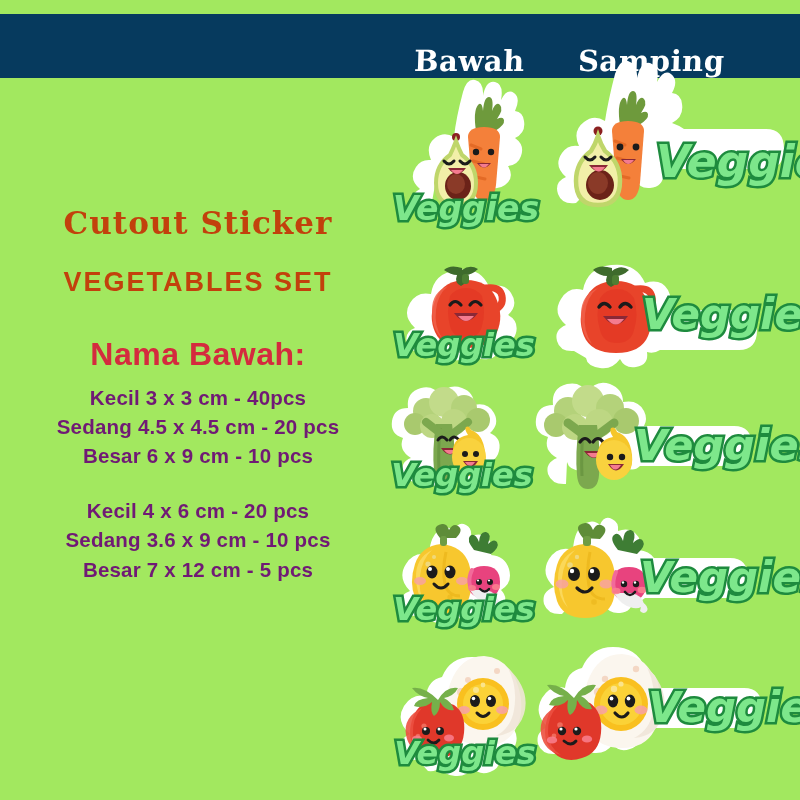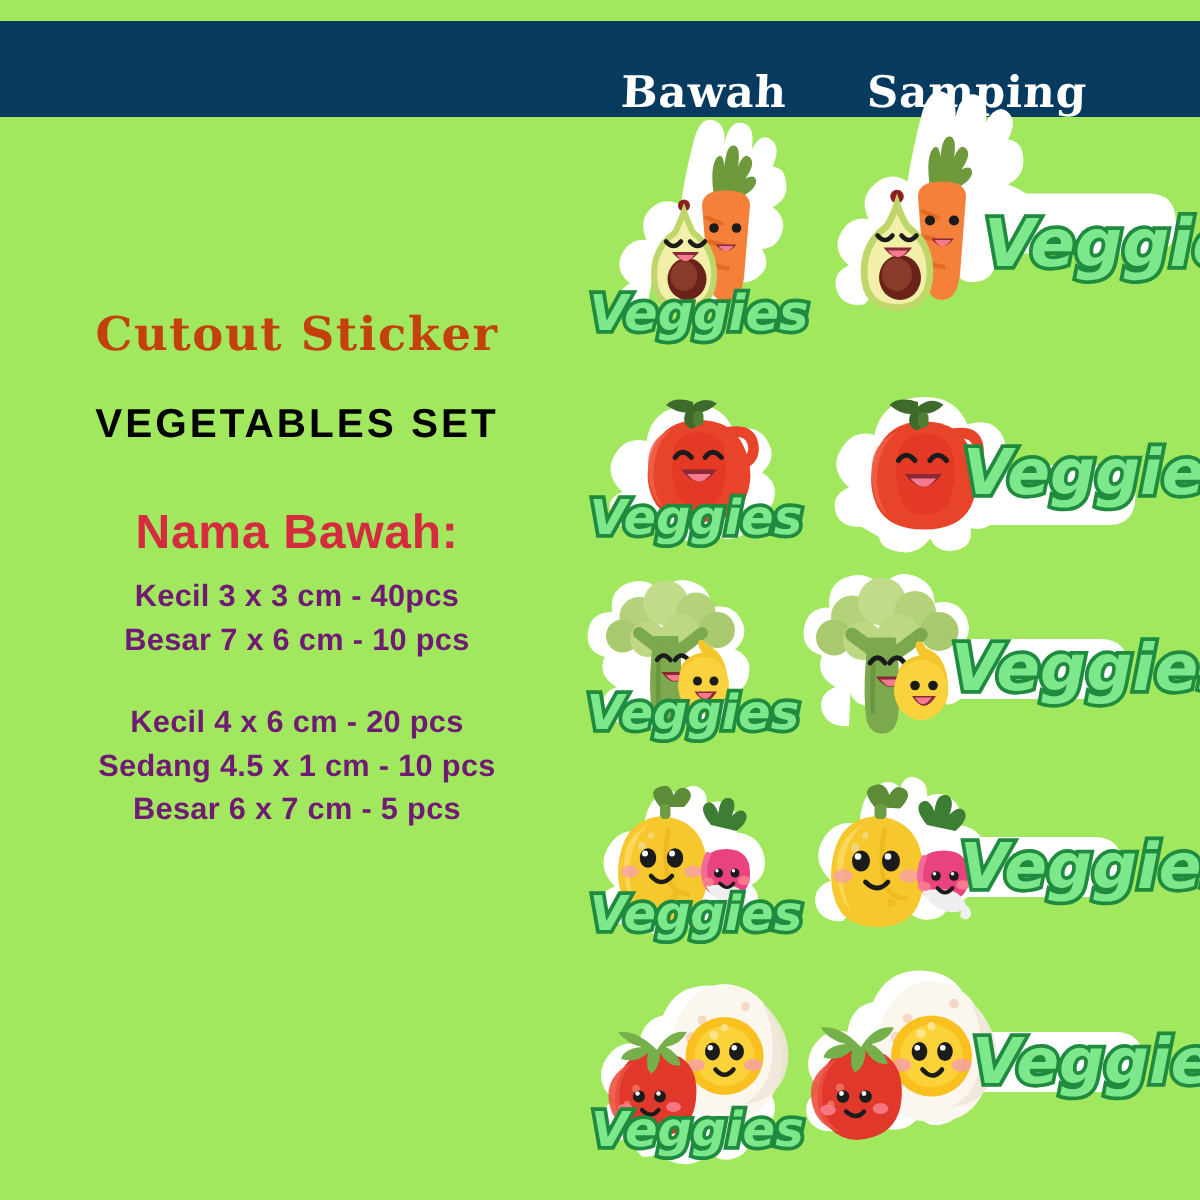--- a/index.html
+++ b/index.html
@@ -49,21 +49,21 @@
     font-size: 31px;
     font-weight: 700;
     color: #c2410c;
     letter-spacing: 1px;
     margin-bottom: 26px;
   }
   .title-sub {
     font-family: "Liberation Sans", sans-serif;
     font-size: 27px;
     font-weight: 700;
-    color: #000000;
+    color: #c2410c;
     letter-spacing: 2px;
     margin-bottom: 38px;
   }
   .group { margin-bottom: 26px; }
   .group-heading {
     font-family: "Liberation Sans", sans-serif;
     font-size: 32px;
     font-weight: 700;
     color: #D42B3E;
     letter-spacing: 0.5px;
@@ -110,27 +110,28 @@
 
     <div class="title-main">Cutout Sticker</div>
 
     <div class="title-sub">VEGETABLES SET</div>
 
     <div class="group">
       <div class="group-heading">
         <span>Nama Bawah</span><span class="colon">:</span>
       </div>
       <div class="size-line">Kecil 3 x 3 cm - 40pcs</div>
-      <div class="size-line">Besar 7 x 6 cm - 10 pcs</div>
+      <div class="size-line">Sedang 4.5 x 4.5 cm - 20 pcs</div>
+      <div class="size-line">Besar 6 x 9 cm - 10 pcs</div>
     </div>
 
     <div class="group">
       <div class="size-line">Kecil 4 x 6 cm - 20 pcs</div>
-      <div class="size-line">Sedang 4.5 x 1 cm - 10 pcs</div>
-      <div class="size-line">Besar 6 x 7 cm - 5 pcs</div>
+      <div class="size-line">Sedang 3.6 x 9 cm - 10 pcs</div>
+      <div class="size-line">Besar 7 x 12 cm - 5 pcs</div>
     </div>
   </div>
 
   <div class="sticker" style="left:386px; top:95px;">
     <svg width="160" height="145" viewBox="0 0 160 145">
       <g>
         <path d="M44 118 q-12 2 -16 -8 q-4 -11 6 -16 q-12 -10 -4 -22 q5 -8 15 -7 q-6 -14 4 -22 q9 -7 19 -1 q2 -19 9 -45 q4 -14 12 -12 q9 2 8 16 q3 -16 12 -14 q9 2 6 18 q6 -12 13 -7 q7 5 1 18 q8 1 9 10 q2 12 -9 17 q10 7 6 18 q-3 9 -13 10 q7 12 -3 19 q-8 6 -17 1 q-1 13 -13 14 q-10 1 -14 -9 q-6 10 -17 7 q-10 -3 -9 -13 z" fill="#FFFFFF"></path>
       </g>
 
       <g>

